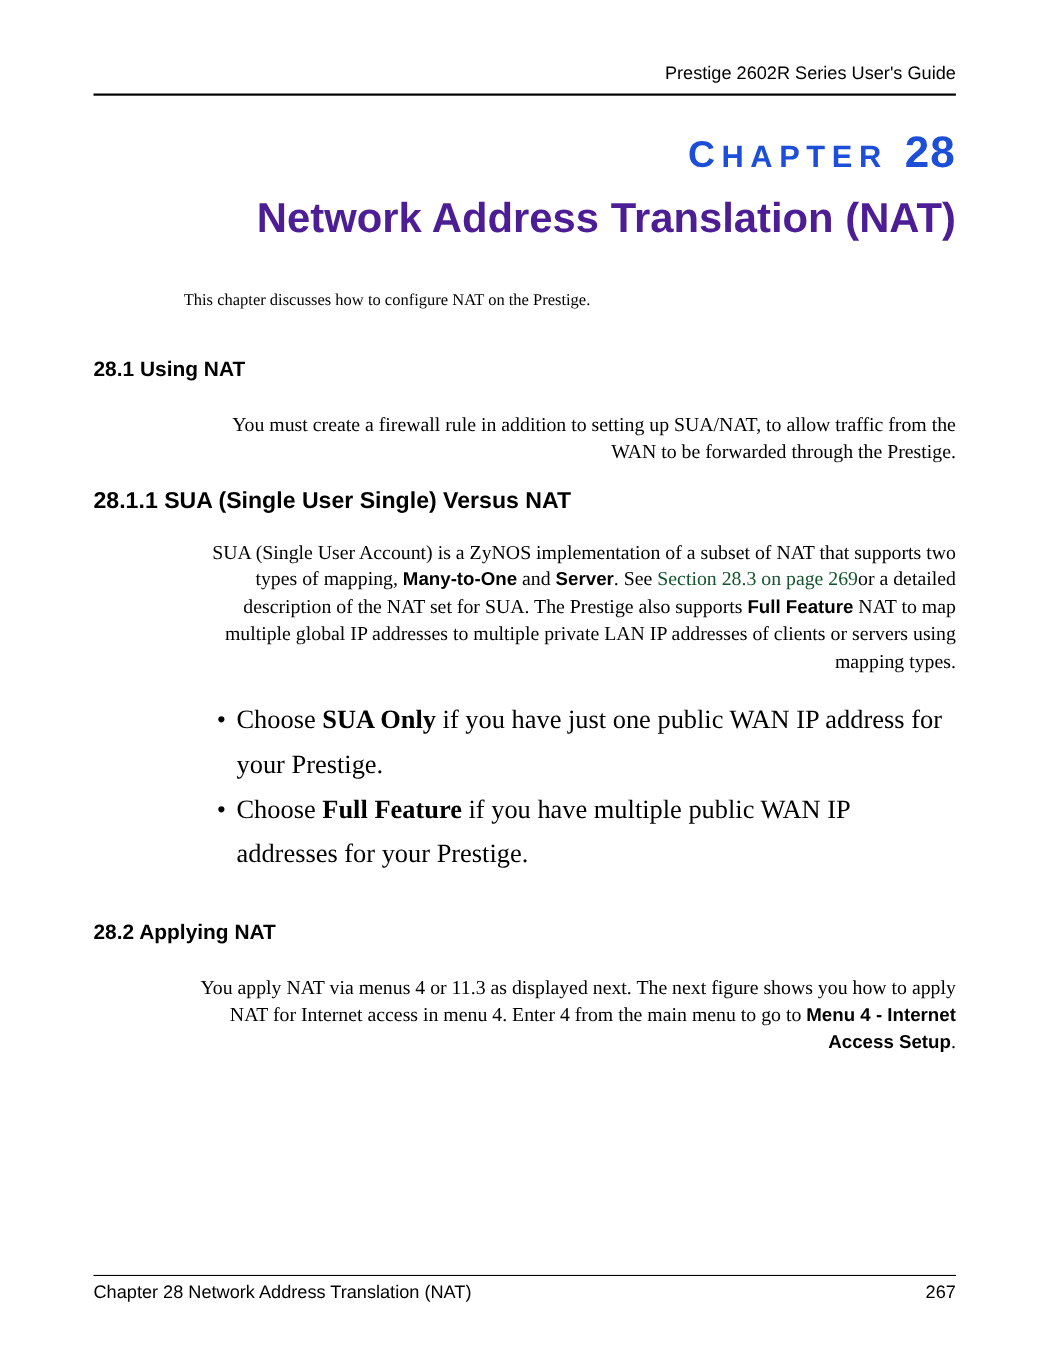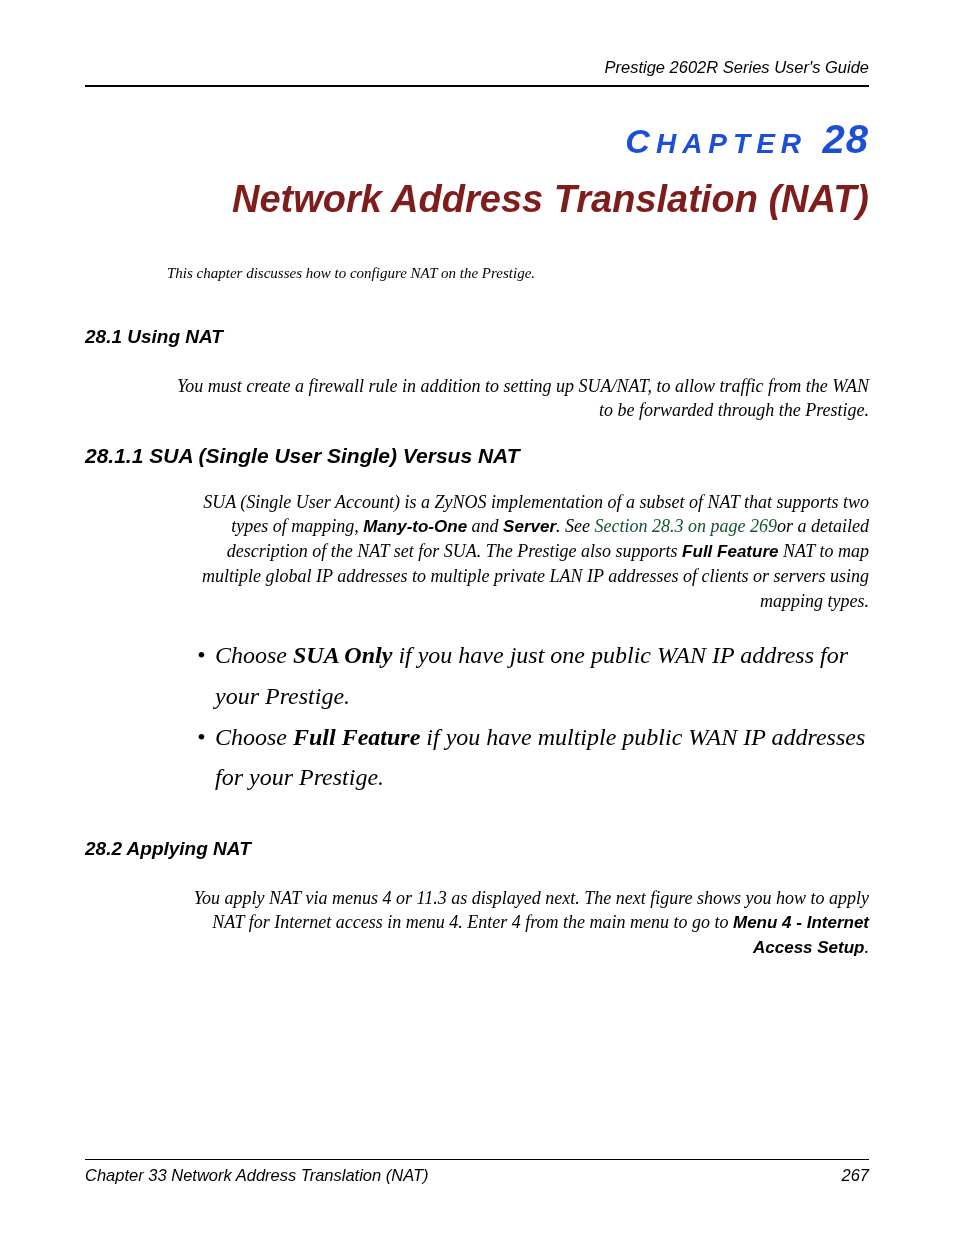--- a/index.html
+++ b/index.html
@@ -11,21 +11,20 @@
       width: 954px;
       height: 1235px;
       background: #ffffff;
       font-family: 'Times New Roman', Times, serif;
       position: relative;
     }
     .page {
       padding: 58px 85px 50px 85px;
       height: 100%;
       position: relative;
-      font-style: italic;
     }
     .header-text {
       text-align: right;
       font-size: 16.5px;
       font-family: Arial, Helvetica, sans-serif;
       color: #000;
       margin-bottom: 8px;
     }
     .header-rule {
       border: none;
@@ -43,21 +42,21 @@
     }
     .chapter-label .small-caps {
       font-size: 28px;
     }
     .chapter-label .number {
       font-size: 40px;
       letter-spacing: 1px;
     }
     .chapter-title {
       text-align: right;
-      color: #7f1d1d;
+      color: #4c1d95;
       font-family: Arial, Helvetica, sans-serif;
       font-weight: bold;
       font-size: 38px;
       line-height: 1.35;
       margin-bottom: 38px;
     }
     .intro-text {
       font-size: 15px;
       margin-left: 82px;
       margin-bottom: 42px;
@@ -160,17 +159,17 @@
   </div>
 
   <div class="section-heading">28.2  Applying NAT</div>
   <div class="body-text">
     <span>You apply NAT via menus 4 or 11.3 as displayed next. The next figure shows you how to apply NAT for Internet access in menu 4. Enter 4 from the main menu to go to </span><span class="bold">Menu 4 - Internet Access Setup</span><span>.</span>
   </div>
 
   <div class="footer">
     <hr class="footer-rule">
     <div class="footer-row">
-      <span>Chapter 33 Network Address Translation (NAT)</span>
+      <span>Chapter 28 Network Address Translation (NAT)</span>
       <span>267</span>
     </div>
   </div>
 </div>
 
 </body></html>

